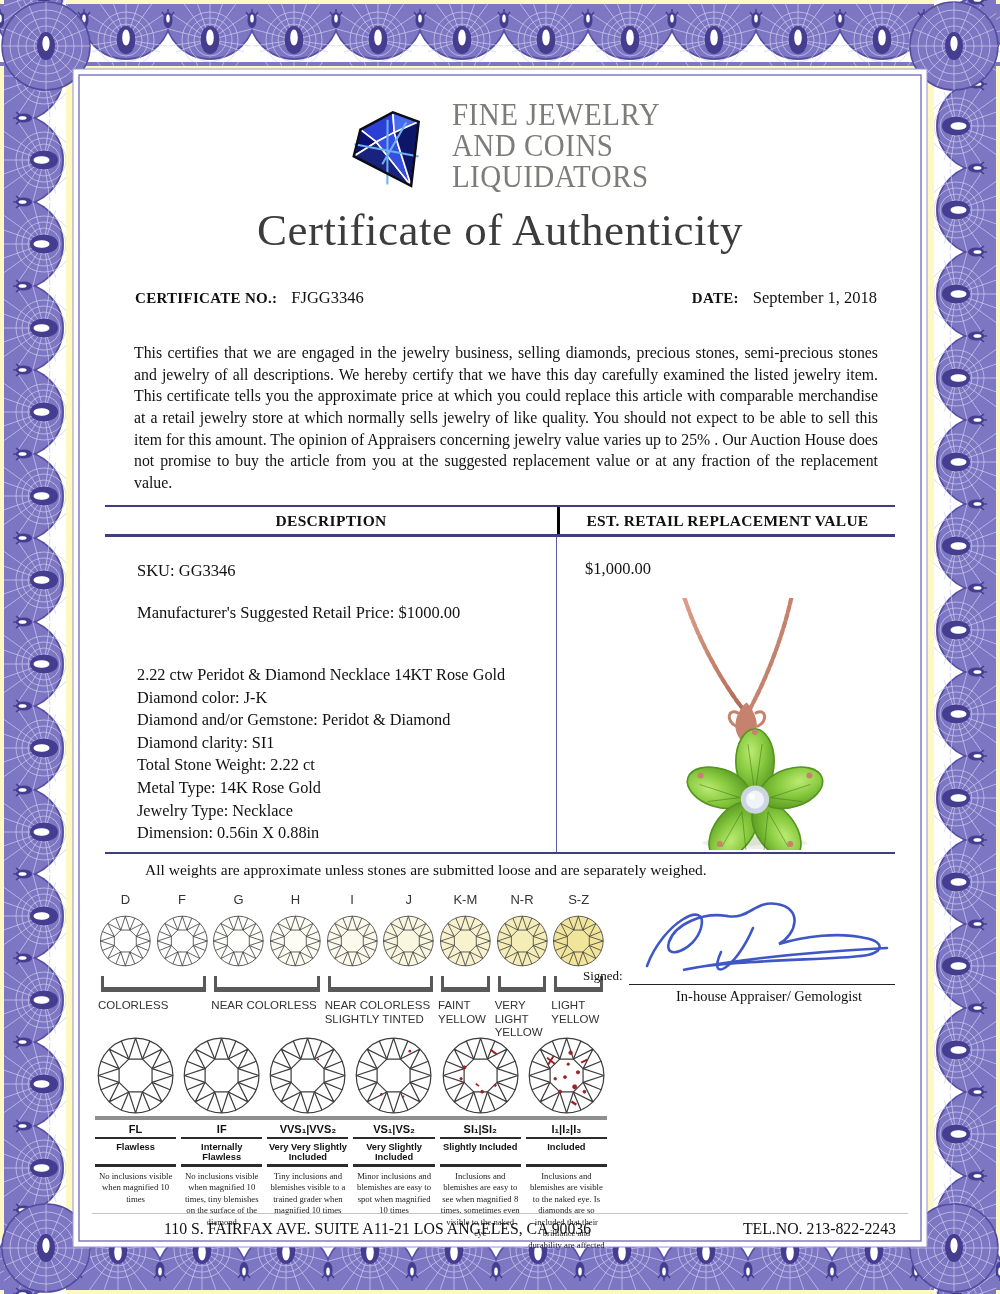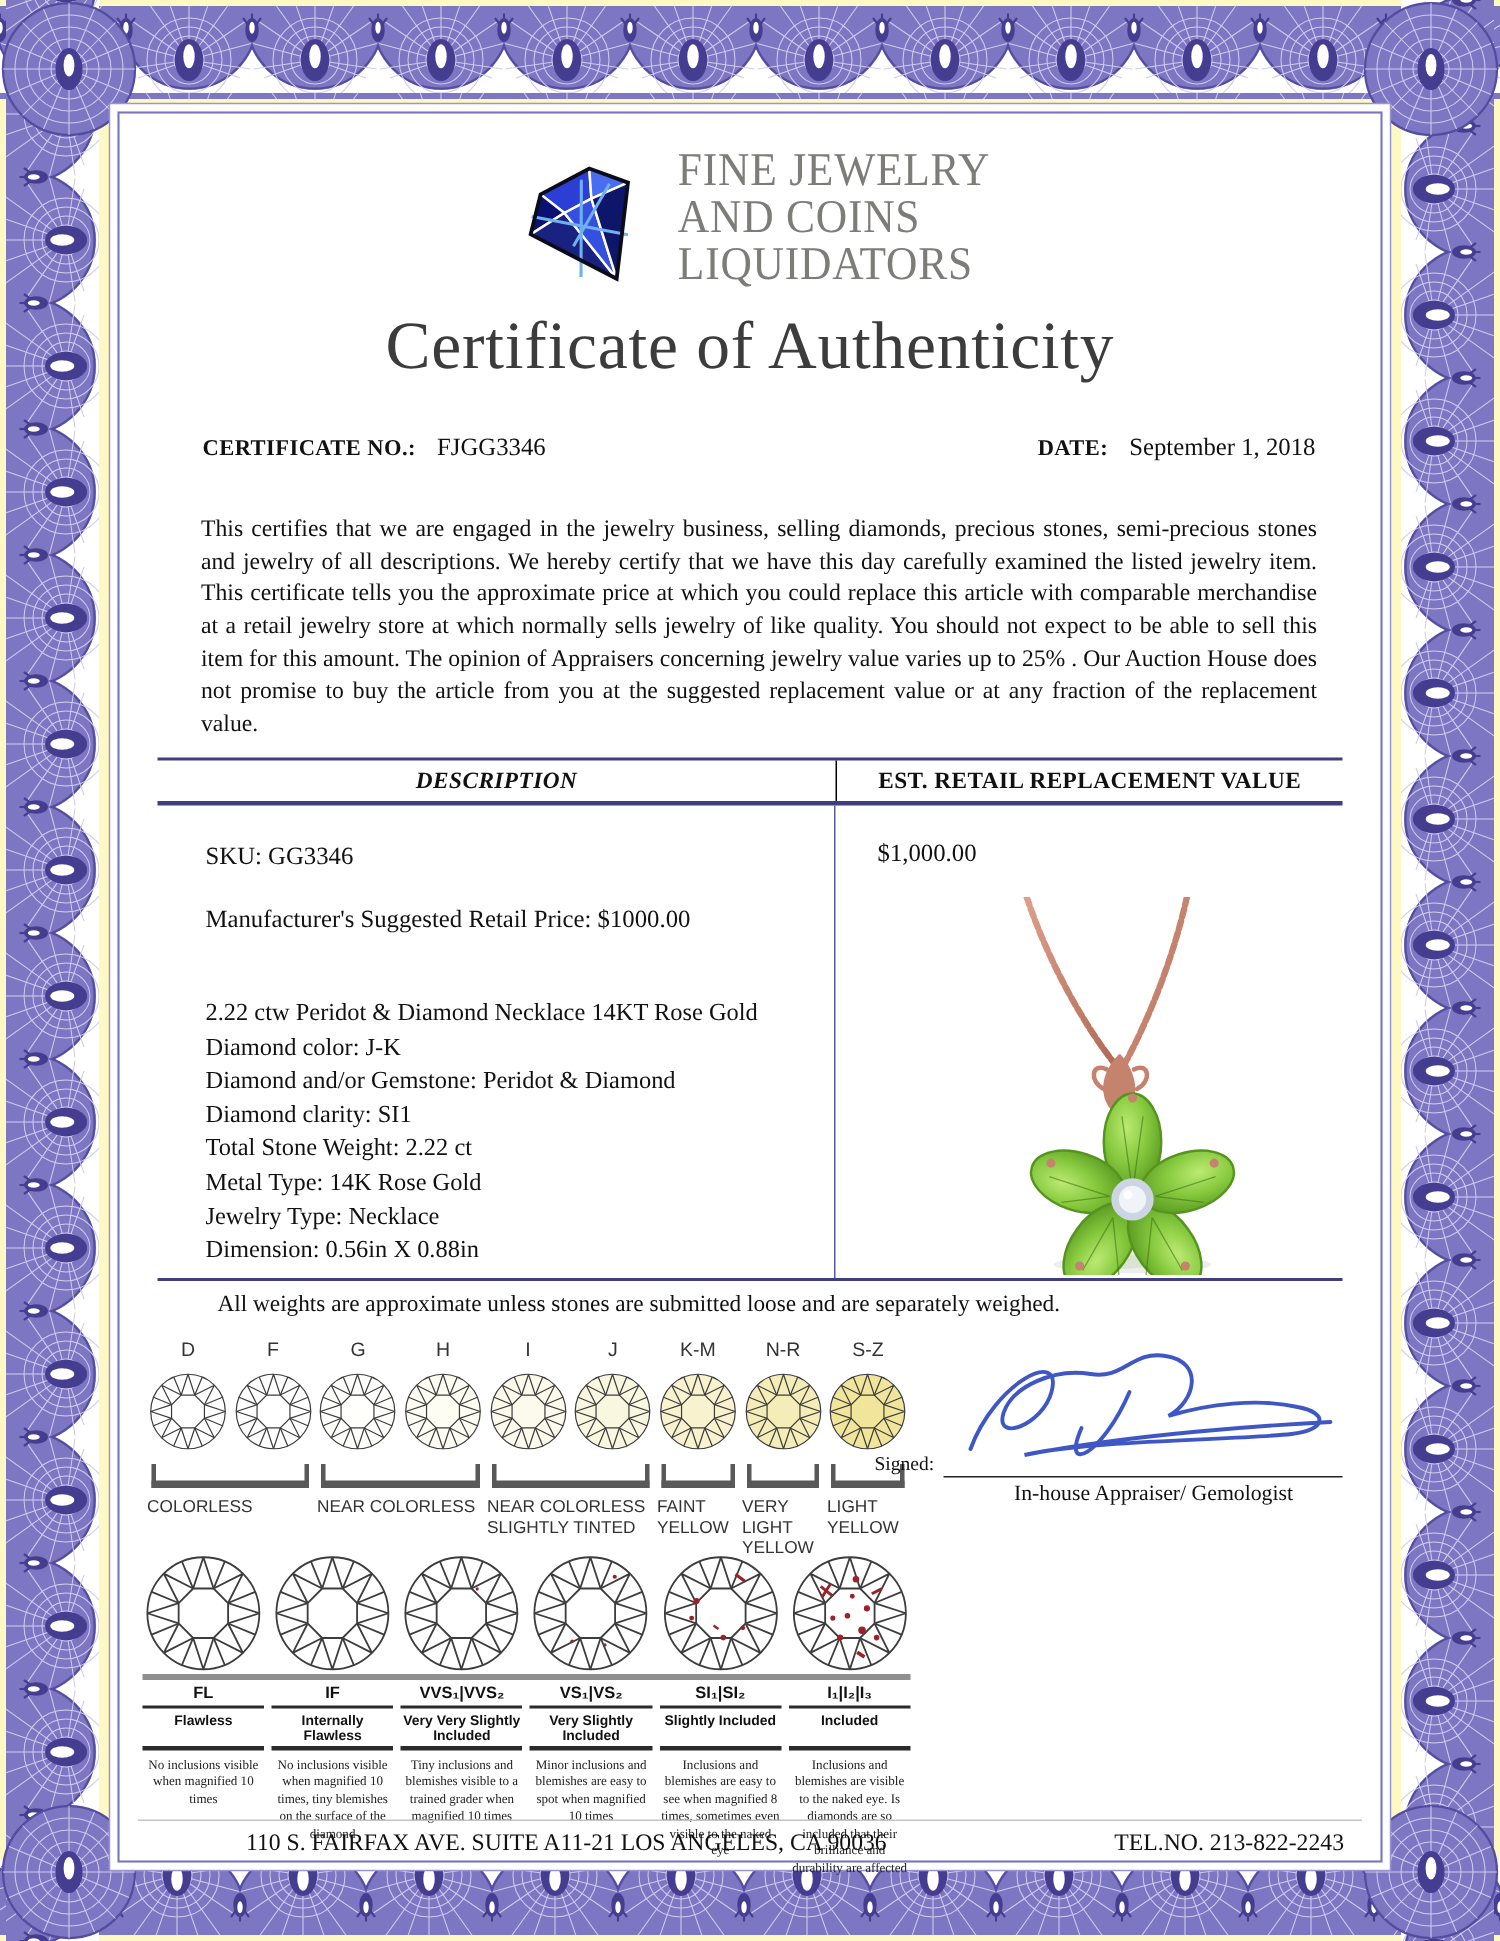--- a/index.html
+++ b/index.html
@@ -22,21 +22,21 @@
   .cert-row{position:absolute;left:135px;top:288px;width:742px;display:flex;justify-content:space-between;font-size:16.5px;gap:32px;}
   .cert-row .lbl{font-weight:bold;font-size:15px;letter-spacing:.3px;margin-right:14px;}
 
   
   .body-par{position:absolute;left:134px;top:342px;width:744px;font-size:15.8px;line-height:1.37;text-align:justify;}
 
   
   .cert-table{position:absolute;left:105px;top:505px;width:790px;height:345px;
               border-top:2px solid #3f3f80;border-bottom:2.5px solid #3f3f80;display:flex;flex-direction:column;}
   .t-head{display:flex;border-bottom:3px solid #3f3f80;align-items:center;height:27px;font-weight:bold;font-size:15.5px;letter-spacing:.3px;}
-  .t-head .th1{width:452px;text-align:center;border-right:1px solid #000000;align-self:stretch;display:flex;align-items:center;justify-content:center;font-style:italic;}
+  .t-head .th1{width:452px;text-align:center;border-right:3px solid #000000;align-self:stretch;display:flex;align-items:center;justify-content:center;}
   .t-head .th2{flex:1;text-align:center;}
   .t-body{flex:1;display:flex;min-height:0;}
   .td1{width:452px;border-right:1px solid #5c5c9c;padding:24px 10px 0 32px;box-sizing:border-box;}
   .td2{flex:1;position:relative;padding:22px 0 0 28px;box-sizing:border-box;font-size:16.5px;}
   .sku{font-size:16.5px;margin-bottom:22px;}
   .msrp{font-size:16.5px;margin-bottom:41px;}
   .detail-line{font-size:16.3px;line-height:22.6px;}
   .pendant-photo{position:absolute;right:14px;bottom:2px;width:252px;height:252px;}
 
   

